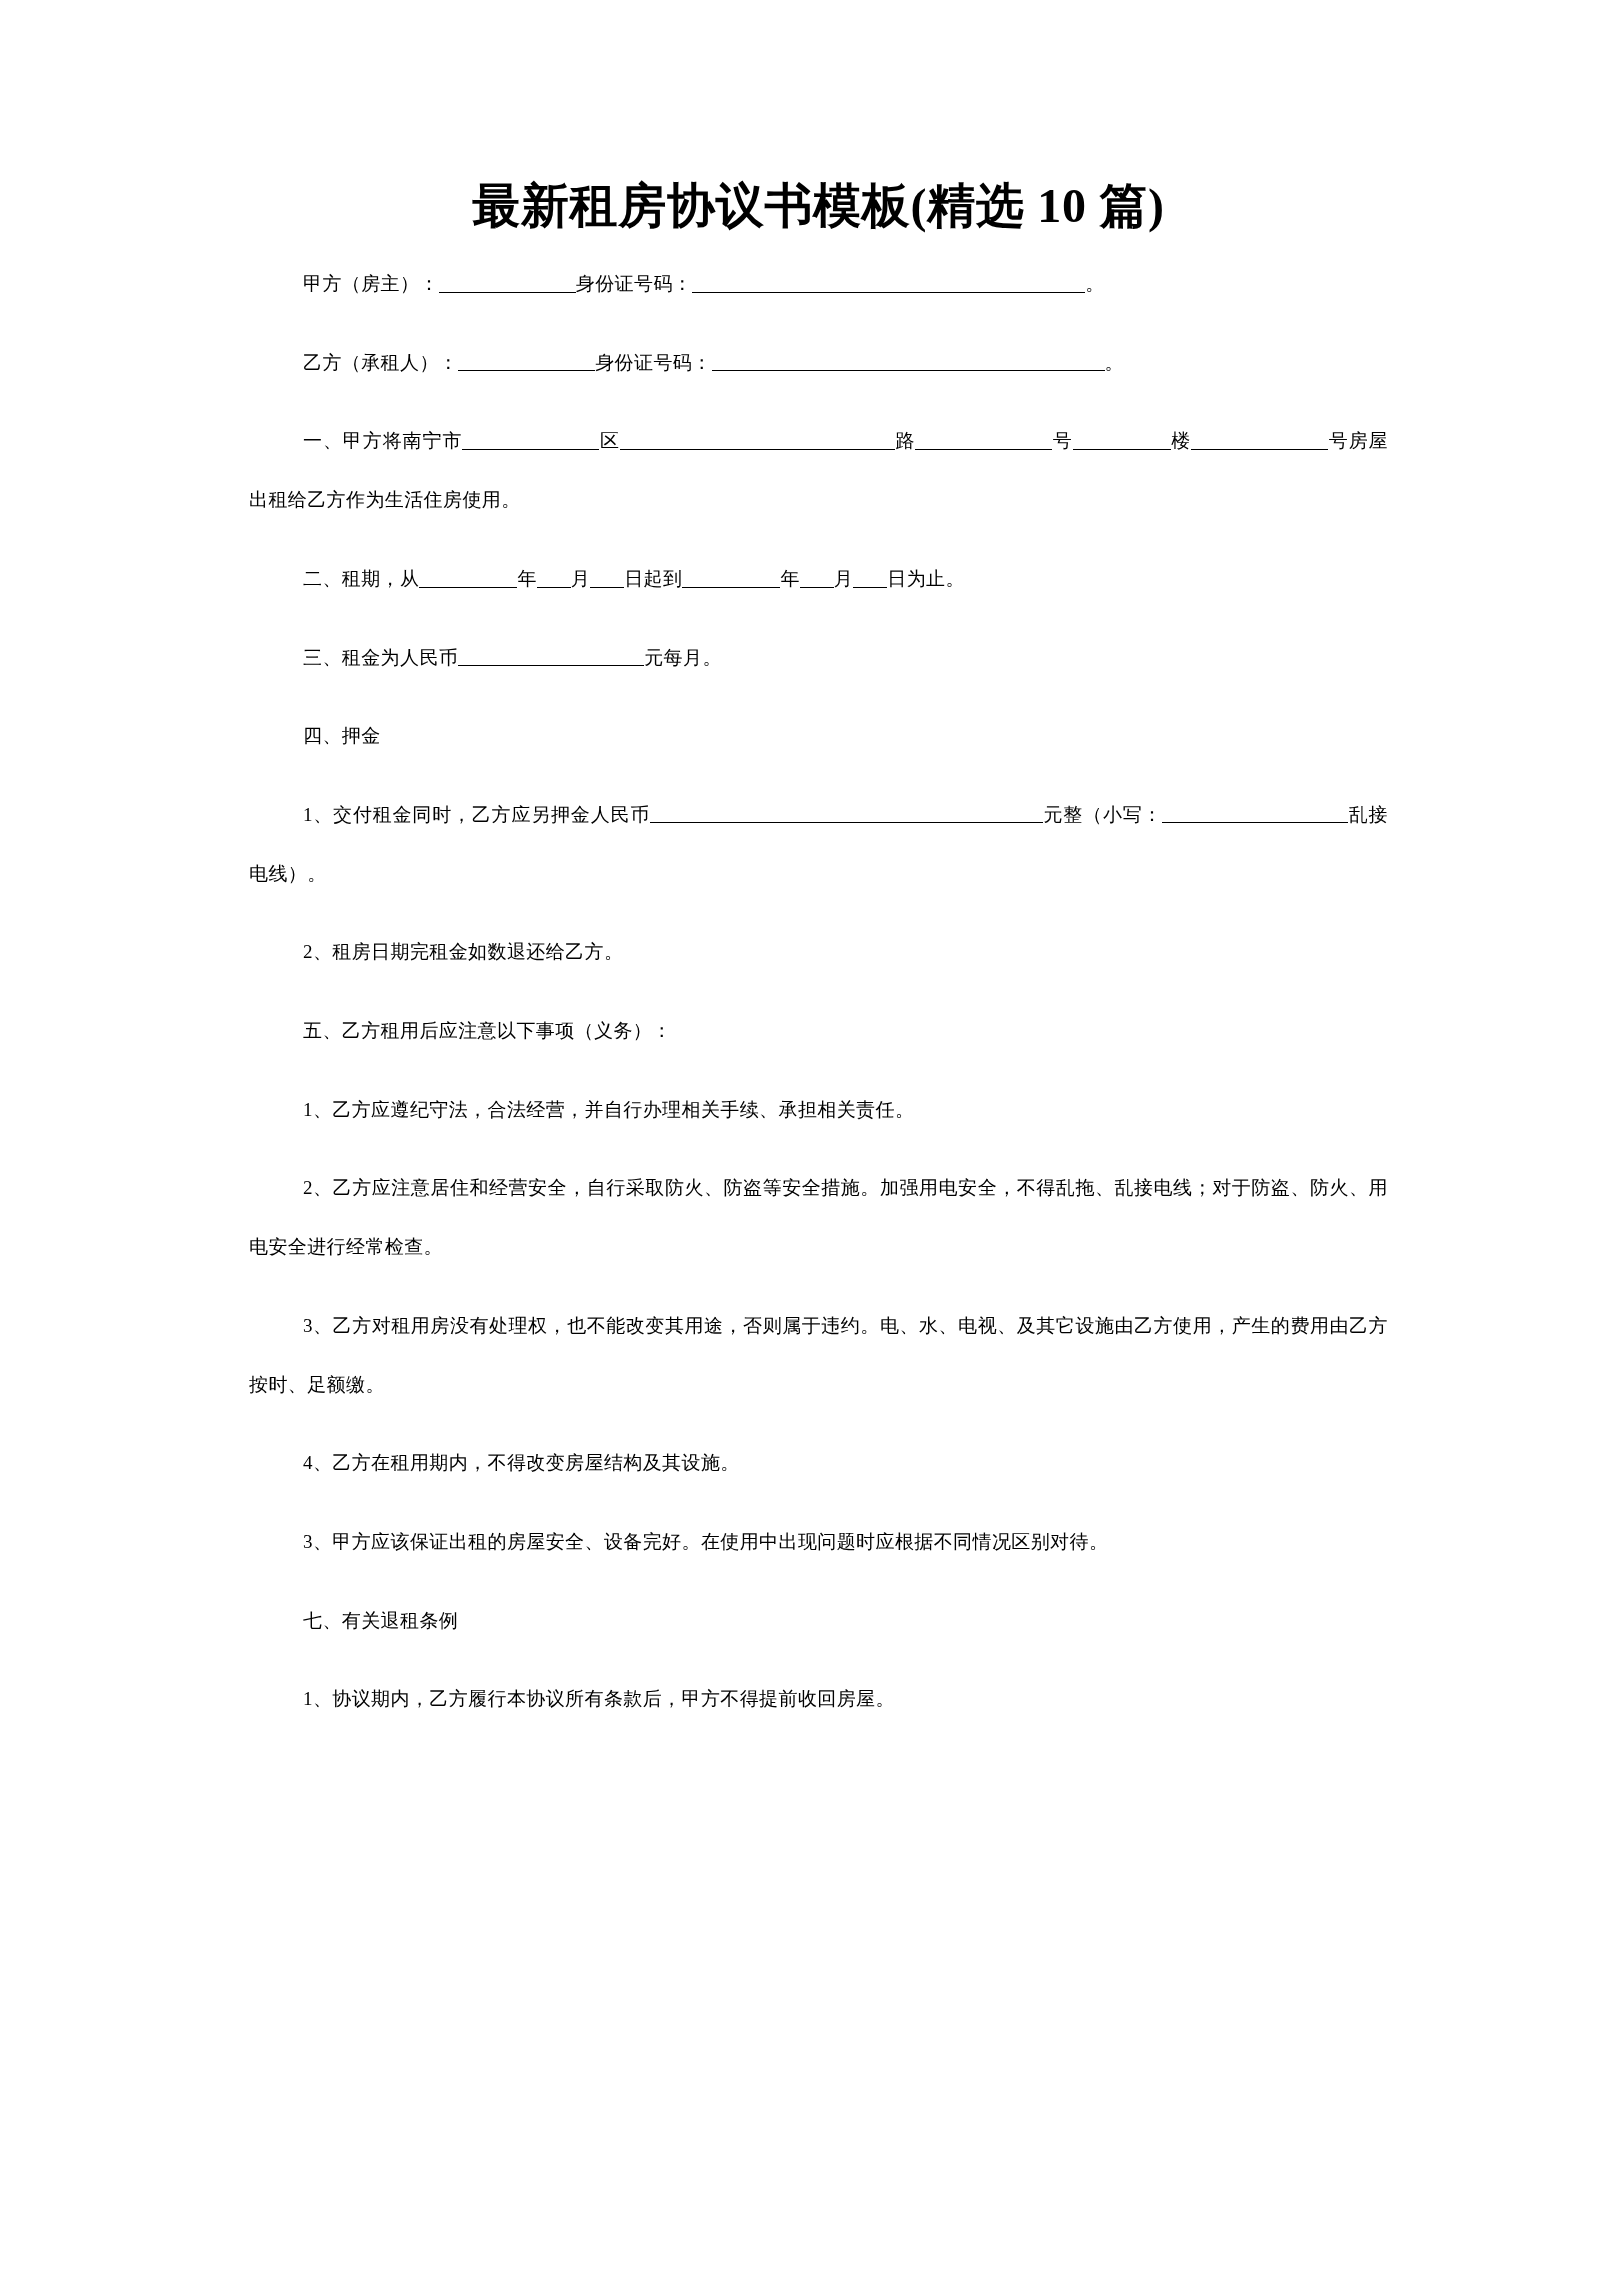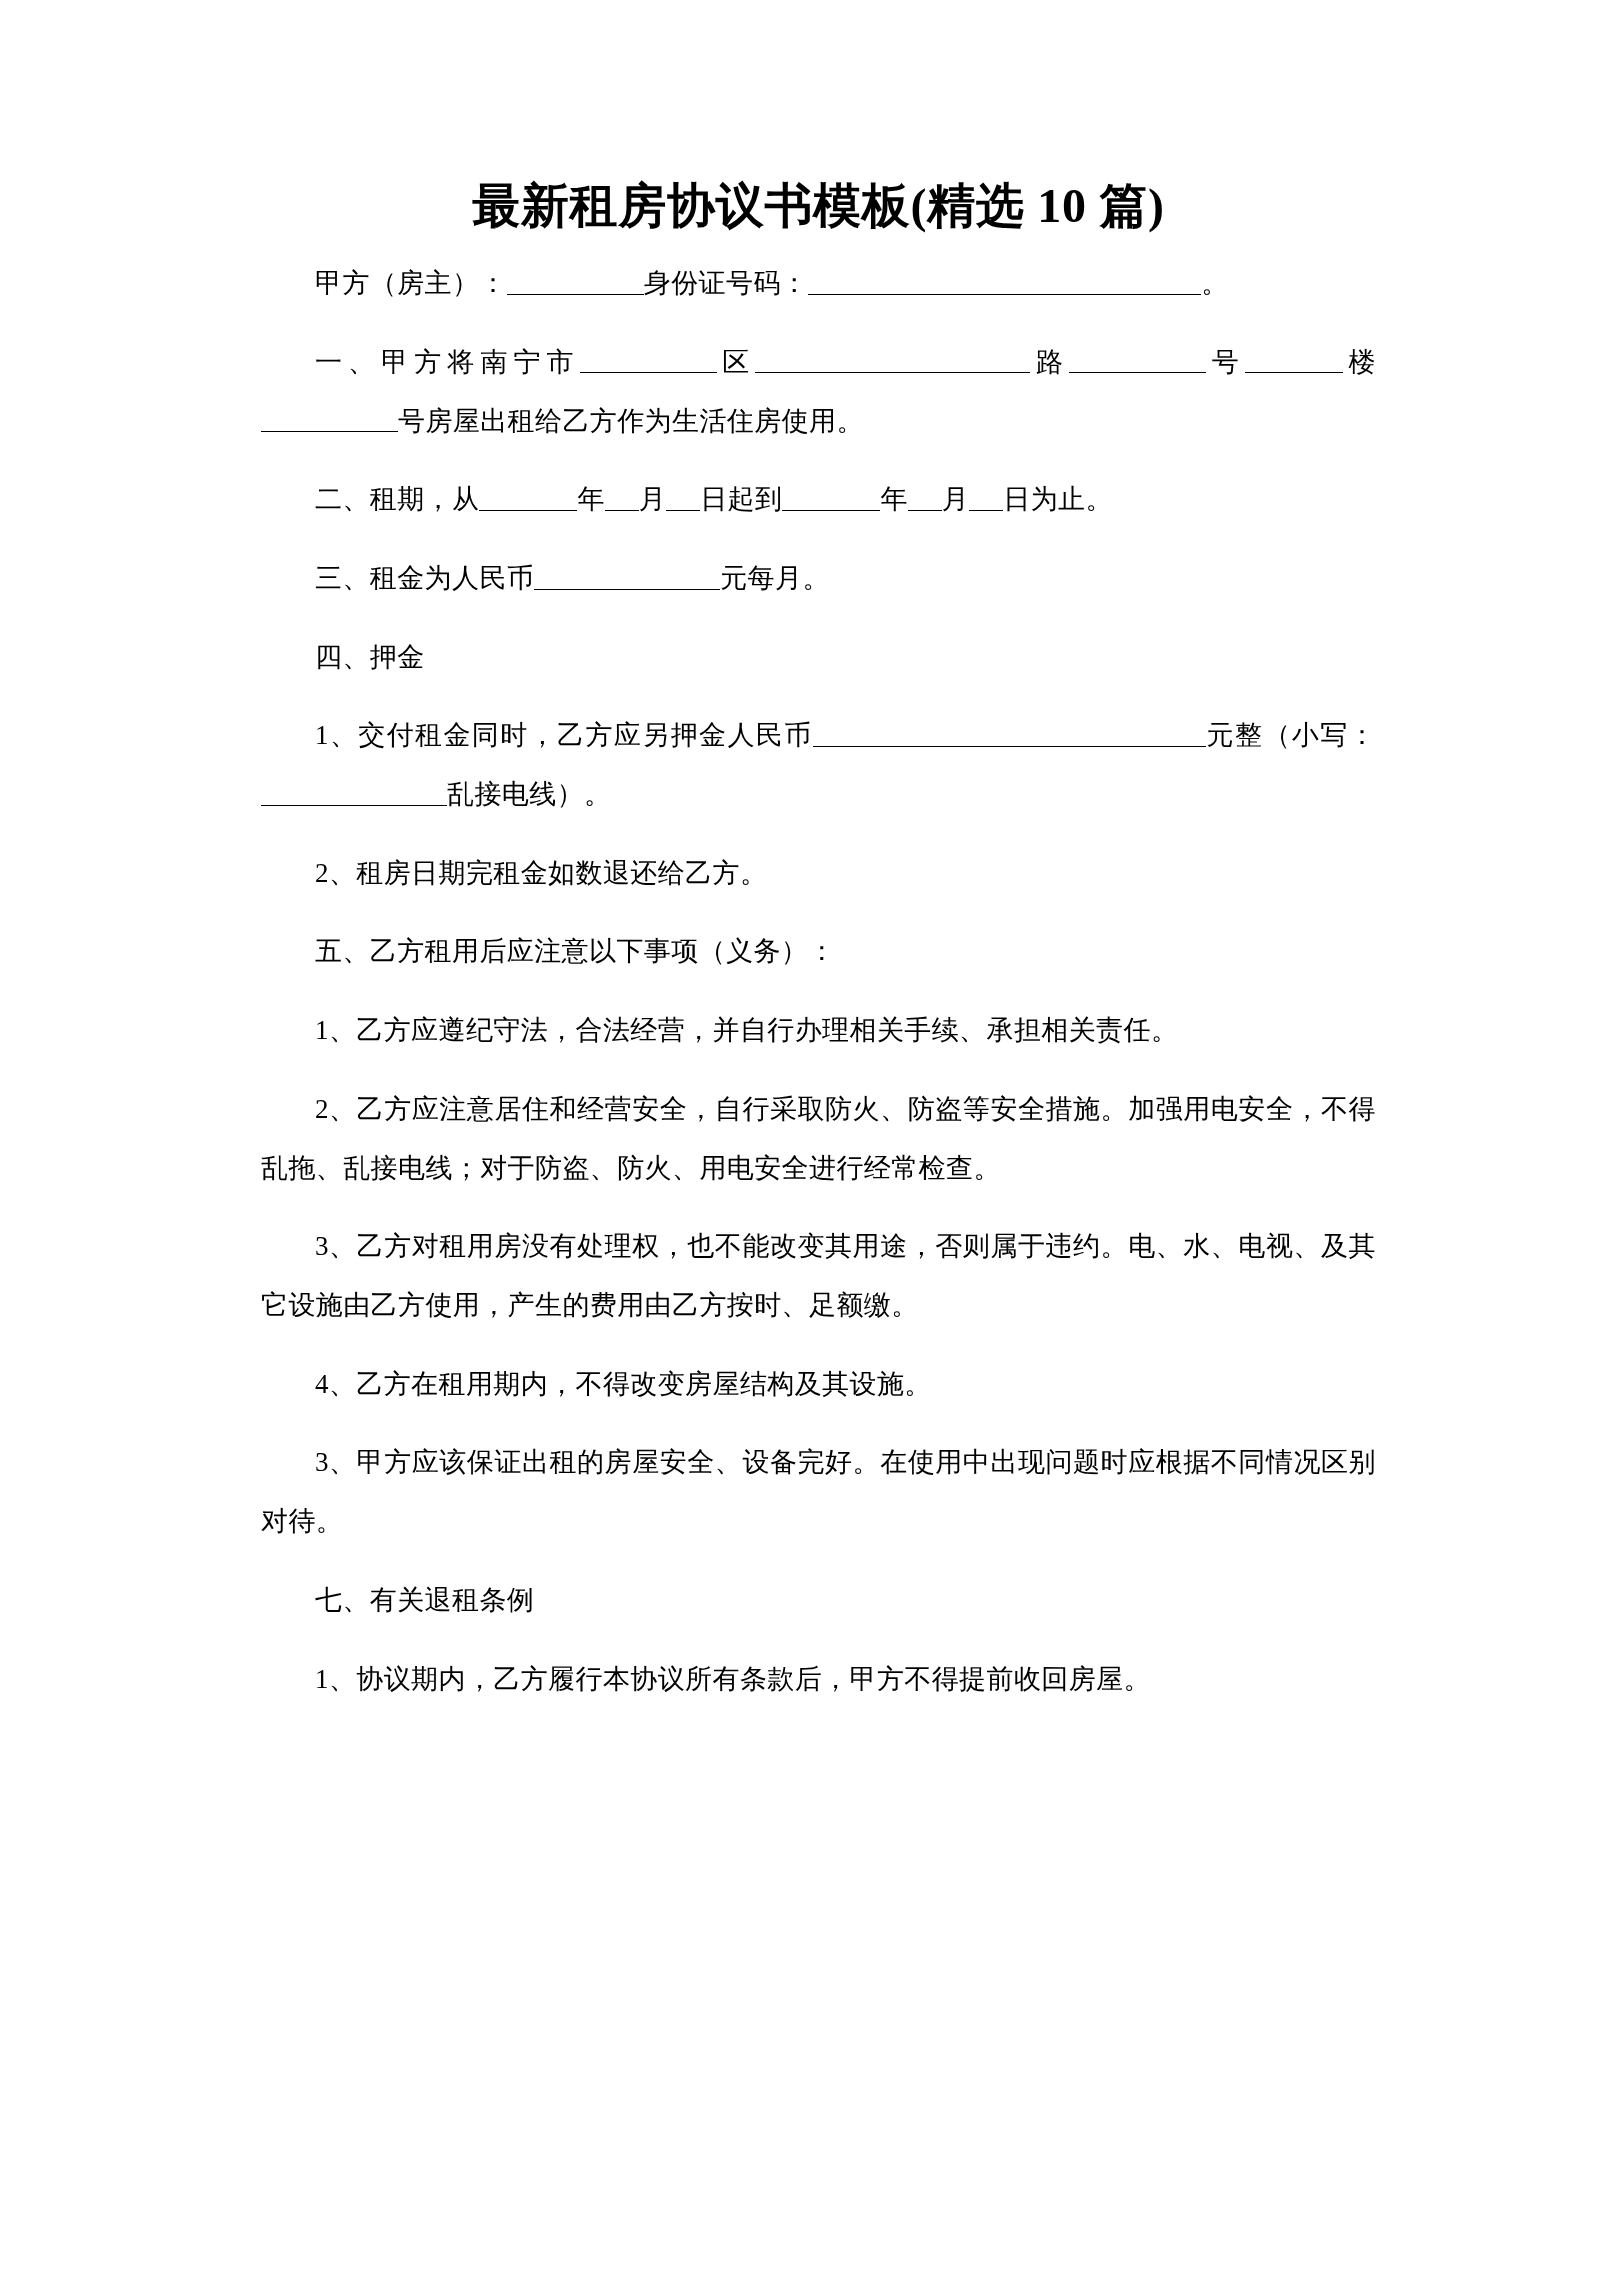--- a/index.html
+++ b/index.html
@@ -35,23 +35,23 @@
     white-space: nowrap;
   }
   .section-heading {
     font-size: 27px;
     line-height: 1.0;
     margin-top: 101px;
     margin-left: 52px;
     letter-spacing: 0.3px;
   }
   p.para {
-    font-size: 27px;
+    font-size: 19px;
     line-height: 59px;
-    margin: 12px;
+    margin: 0;
     margin-top: 19.6px;
     text-indent: 54px;
     letter-spacing: 0.4px;
     text-align: justify;
     text-justify: inter-ideograph;
     word-break: break-all;
   }
   
   .blank {
     display: inline-block;
@@ -72,20 +72,23 @@
 <div class="page">
   <div class="content">
 
     <h1 class="doc-title">最新租房协议书模板(精选 10 篇)</h1>
 
 
     <p class="para">
       <span>甲方（房主）：</span><span class="blank b-lg"></span><span>身份证号码：</span><span class="blank b-huge"></span><span>。</span>
     </p>
 
+    <p class="para">
+      <span>乙方（承租人）：</span><span class="blank b-lg"></span><span>身份证号码：</span><span class="blank b-huge"></span><span>。</span>
+    </p>
 
     <p class="para">
       <span>一、甲方将南宁市</span><span class="blank b-lg"></span><span>区</span><span class="blank b-xxl"></span><span>路</span><span class="blank b-lg"></span><span>号</span><span class="blank b-md"></span><span>楼</span><span class="blank b-lg"></span><span>号房屋出租给乙方作为生活住房使用。</span>
     </p>
 
     <p class="para">
       <span>二、租期，从</span><span class="blank b-md"></span><span>年</span><span class="blank b-xs"></span><span>月</span><span class="blank b-xs"></span><span>日起到</span><span class="blank b-md"></span><span>年</span><span class="blank b-xs"></span><span>月</span><span class="blank b-xs"></span><span>日为止。</span>
     </p>
 
     <p class="para">

